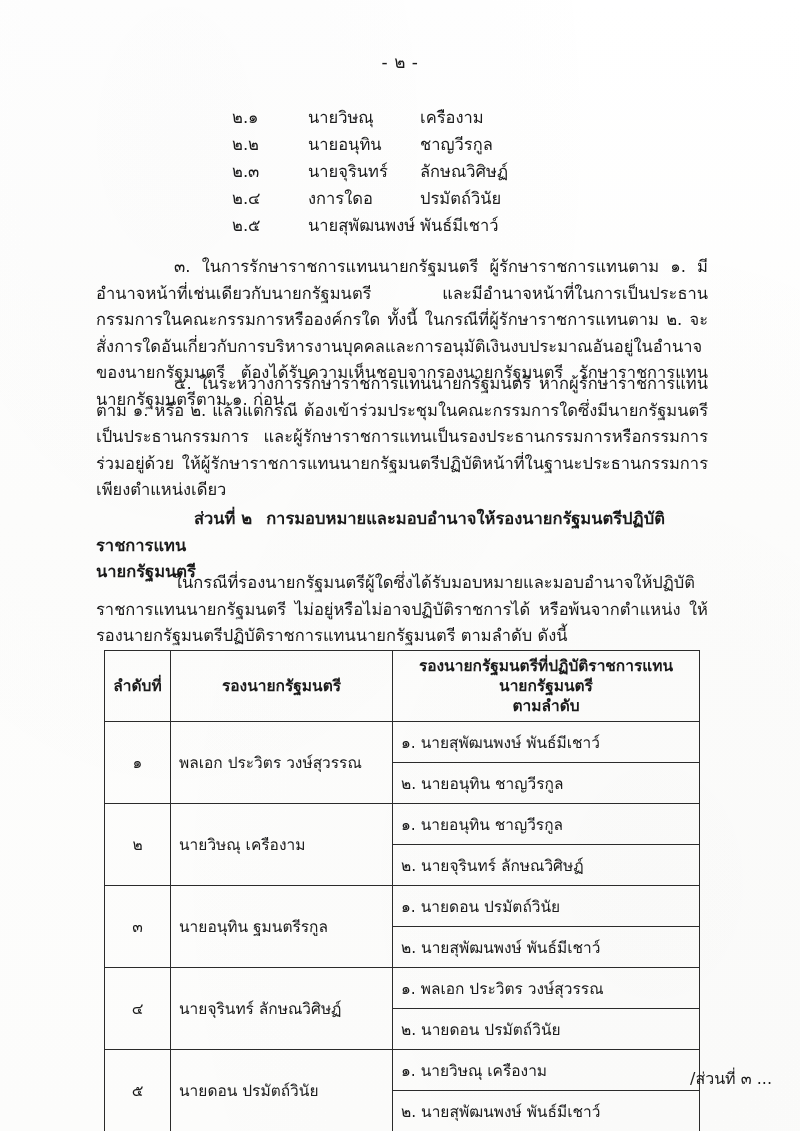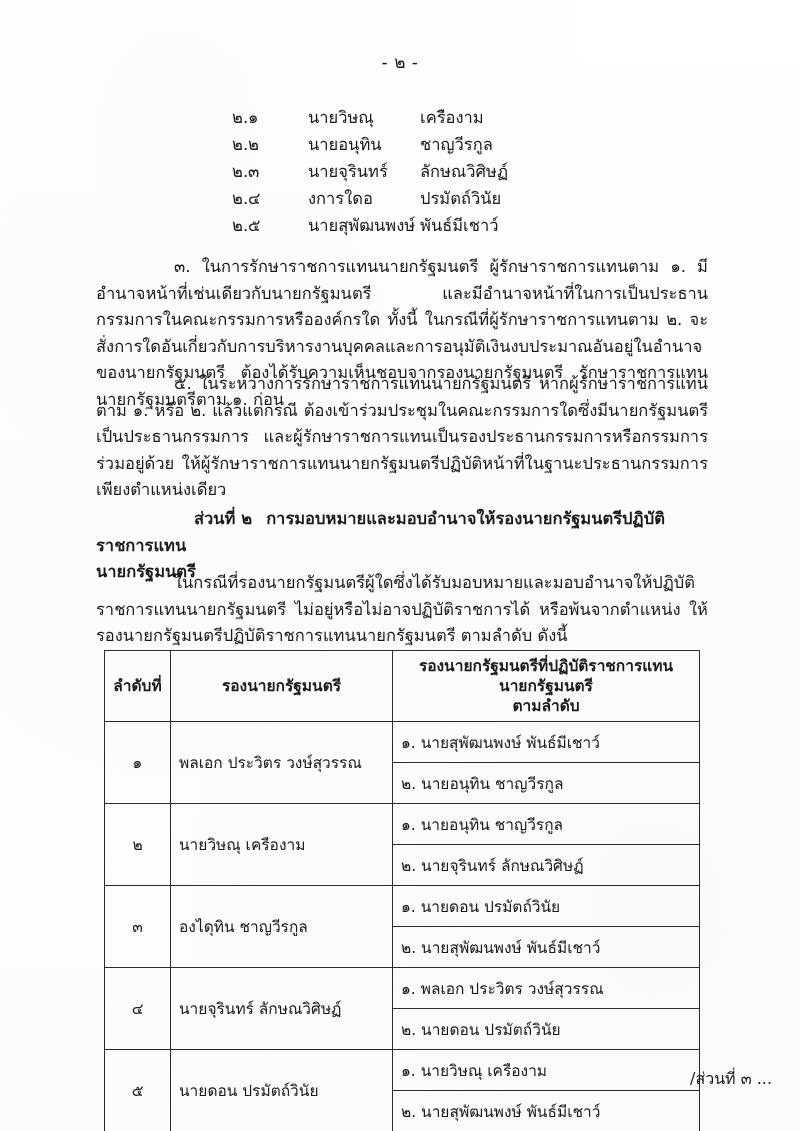--- a/index.html
+++ b/index.html
@@ -235,21 +235,21 @@
           <td class="cell-no" rowspan="2">๒</td>
           <td class="cell-dpm" rowspan="2">นายวิษณุ  เครืองาม</td>
           <td class="cell-order">๑. นายอนุทิน  ชาญวีรกูล</td>
         </tr>
         <tr>
           <td class="cell-order">๒. นายจุรินทร์  ลักษณวิศิษฏ์</td>
         </tr>
 
         <tr>
           <td class="cell-no" rowspan="2">๓</td>
-          <td class="cell-dpm" rowspan="2">องไดุทิน  ชาญวีรกูล</td>
+          <td class="cell-dpm" rowspan="2">นายอนุทิน  ฐมนตรีรกูล</td>
           <td class="cell-order">๑. นายดอน  ปรมัตถ์วินัย</td>
         </tr>
         <tr>
           <td class="cell-order">๒. นายสุพัฒนพงษ์  พันธ์มีเชาว์</td>
         </tr>
 
         <tr>
           <td class="cell-no" rowspan="2">๔</td>
           <td class="cell-dpm" rowspan="2">นายจุรินทร์  ลักษณวิศิษฏ์</td>
           <td class="cell-order">๑. พลเอก ประวิตร  วงษ์สุวรรณ</td>

